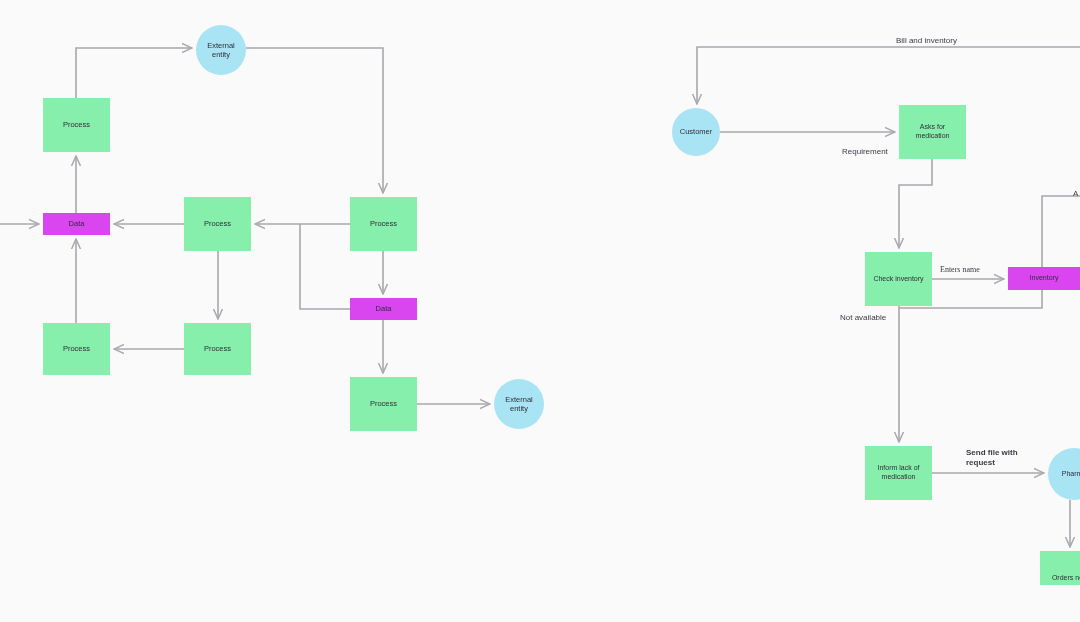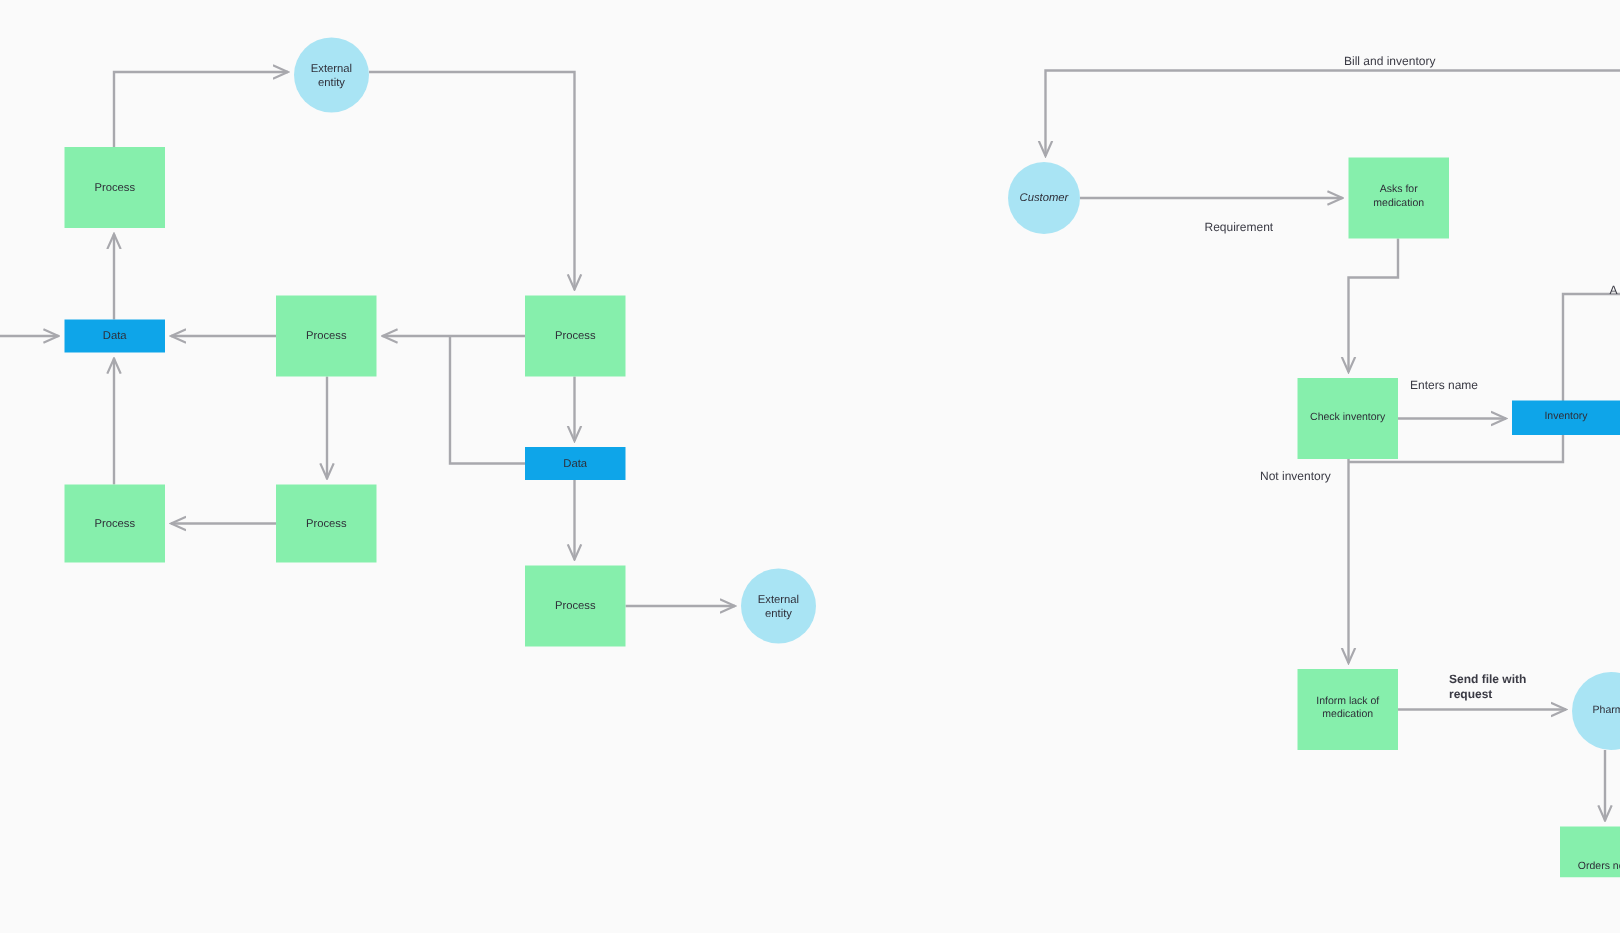--- a/index.html
+++ b/index.html
@@ -33,21 +33,21 @@
     justify-content: center;
     text-align: center;
     color: #2e2e38;
     line-height: 1.25;
     user-select: none;
   }
   .node-process {
     background: #86efac;
   }
   .node-datastore {
-    background: #0ea5e9;
+    background: #d946ef;
   }
   .node-entity {
     background: #a9e4f4;
     border-radius: 50%;
   }
   .node-label {
     padding: 0 4px;
     pointer-events: none;
   }
   .edge-label {
@@ -139,21 +139,21 @@
   <div class="node node-datastore" style="left:350px; top:298px; width:67px; height:22px; font-size:7.5px;">
     <span class="node-label">Data</span>
   </div>
   <div class="node node-process" style="left:350px; top:377px; width:67px; height:54px; font-size:7.5px;">
     <span class="node-label">Process</span>
   </div>
   <div class="node node-entity" style="left:494px; top:379px; width:50px; height:50px; font-size:7.5px;">
     <span class="node-label">External<br>entity</span>
   </div>
 
-  <div class="node node-entity" style="left:672px; top:108px; width:48px; height:48px; font-size:7.5px;font-style:italic;">
+  <div class="node node-entity" style="left:672px; top:108px; width:48px; height:48px; font-size:7.5px;">
     <span class="node-label">Customer</span>
   </div>
   <div class="node node-process" style="left:899px; top:105px; width:67px; height:54px; font-size:7px;">
     <span class="node-label">Asks for medication</span>
   </div>
   <div class="node node-process" style="left:865px; top:252px; width:67px; height:54px; font-size:7px;">
     <span class="node-label">Check inventory</span>
   </div>
   <div class="node node-datastore" style="left:1008px; top:267px; width:72px; height:23px; font-size:7px;">
     <span class="node-label">Inventory</span>
@@ -162,19 +162,19 @@
     <span class="node-label">Inform lack of<br>medication</span>
   </div>
   <div class="node node-entity" style="left:1048px; top:448px; width:52px; height:52px; font-size:7px;">
     <span class="node-label">Pharma</span>
   </div>
   <div class="node node-process" style="left:1040px; top:551px; width:60px; height:54px; font-size:7px;">
     <span class="node-label">Orders new</span>
   </div>
 
   <div class="edge-label" style="left:896px; top:36px; font-size:8px;">Bill and inventory</div>
-  <div class="edge-label" style="left:759px; top:147px; font-size:8px;padding-left:44px;">Requirement</div>
-  <div class="edge-label" style="left:940px; top:252px; font-size:8px;">Enters name</div>
-  <div class="edge-label" style="left:840px; top:313px; font-size:8px;">Not inventory</div>
+  <div class="edge-label" style="left:798px; top:147px; font-size:8px;padding-left:44px;">Requirement</div>
+  <div class="edge-label" style="left:940px; top:265px; font-size:8px;font-family:Liberation Serif, serif;">Enters name</div>
+  <div class="edge-label" style="left:840px; top:313px; font-size:8px;">Not available</div>
   <div class="edge-label" style="left:966px; top:448px; font-size:8px;font-weight:bold;">Send file with<br>request</div>
   <div class="edge-label" style="left:1073px; top:189px; font-size:8px;">A</div>
 
 </div>
 
 </body></html>

